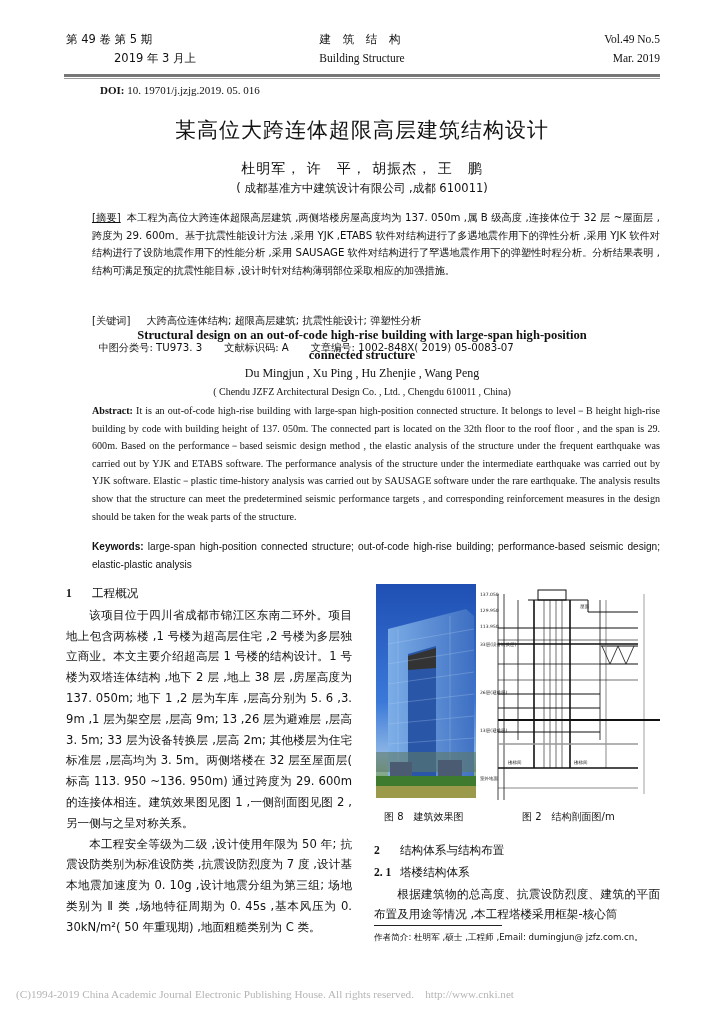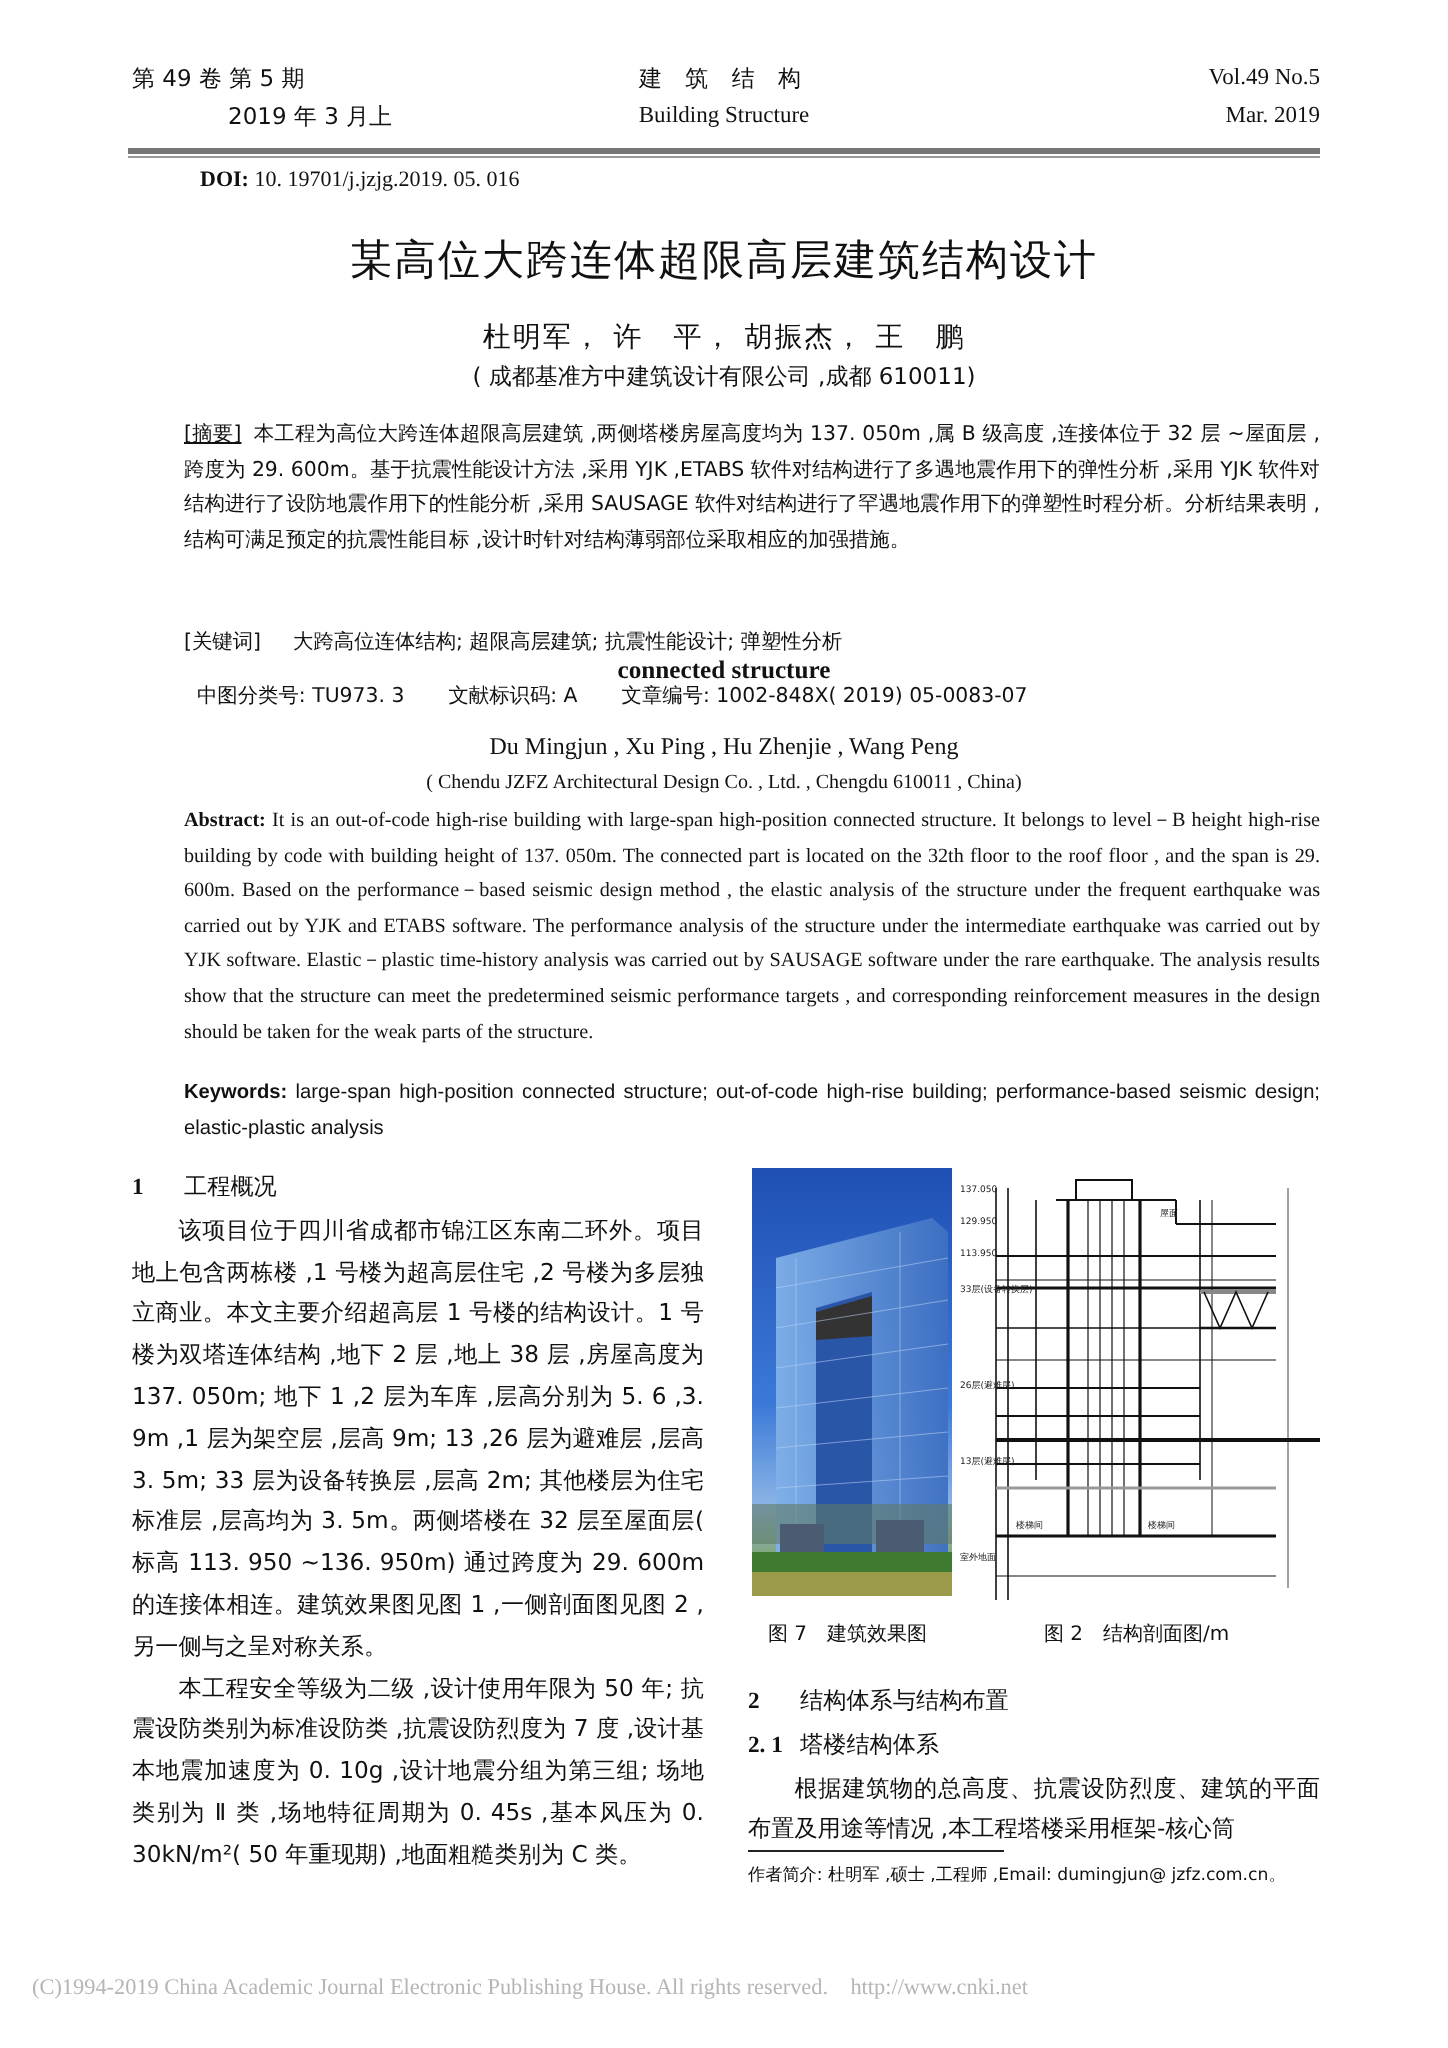--- a/index.html
+++ b/index.html
@@ -71,20 +71,21 @@
 
 <div class="abs line-cn kw-cn">
   <span style="margin-right:16px;">[关键词]</span><span>大跨高位连体结构; 超限高层建筑; 抗震性能设计; 弹塑性分析</span>
 </div>
 
 <div class="abs line-cn class-cn">
   <span>中图分类号: TU973. 3</span><span>文献标识码: A</span><span>文章编号: 1002-848X( 2019) 05-0083-07</span>
 </div>
 
 <div class="abs title-en">
+  <div>Structural design on an out-of-code high-rise building with large-span high-position</div>
   <div>connected structure</div>
 </div>
 <div class="abs authors-en">Du Mingjun , Xu Ping , Hu Zhenjie , Wang Peng</div>
 <div class="abs affil-en">( Chendu JZFZ Architectural Design Co. , Ltd. , Chengdu 610011 , China)</div>
 
 <div class="abs abstract-en">
   <b>Abstract:</b>
   <span>It is an out-of-code high-rise building with large-span high-position connected structure. It belongs to level－B height high-rise building by code with building height of 137. 050m. The connected part is located on the 32th floor to the roof floor , and the span is 29. 600m. Based on the performance－based seismic design method , the elastic analysis of the structure under the frequent earthquake was carried out by YJK and ETABS software. The performance analysis of the structure under the intermediate earthquake was carried out by YJK software. Elastic－plastic time-history analysis was carried out by SAUSAGE software under the rare earthquake. The analysis results show that the structure can meet the predetermined seismic performance targets , and corresponding reinforcement measures in the design should be taken for the weak parts of the structure.</span>
 </div>
 <div class="abs keywords-en">
@@ -174,21 +175,21 @@
         <text x="2" y="196">室外地面</text>
         <text x="102" y="24">屋面</text>
         <text x="30" y="180">楼梯间</text>
         <text x="96" y="180">楼梯间</text>
       </g>
     </svg>
   </div>
 </div>
 
 <div class="abs fig-caps">
-  <span class="c1">图 7　建筑效果图</span>
+  <span class="c1">图 8　建筑效果图</span>
   <span class="c2">图 2　结构剖面图/m</span>
 </div>
 
 <div class="abs col-right">
   <div class="sec-head">
     <span class="num">2</span><span>结构体系与结构布置</span>
   </div>
   <div class="sec-head">
     <span class="num">2. 1</span><span>塔楼结构体系</span>
   </div>

